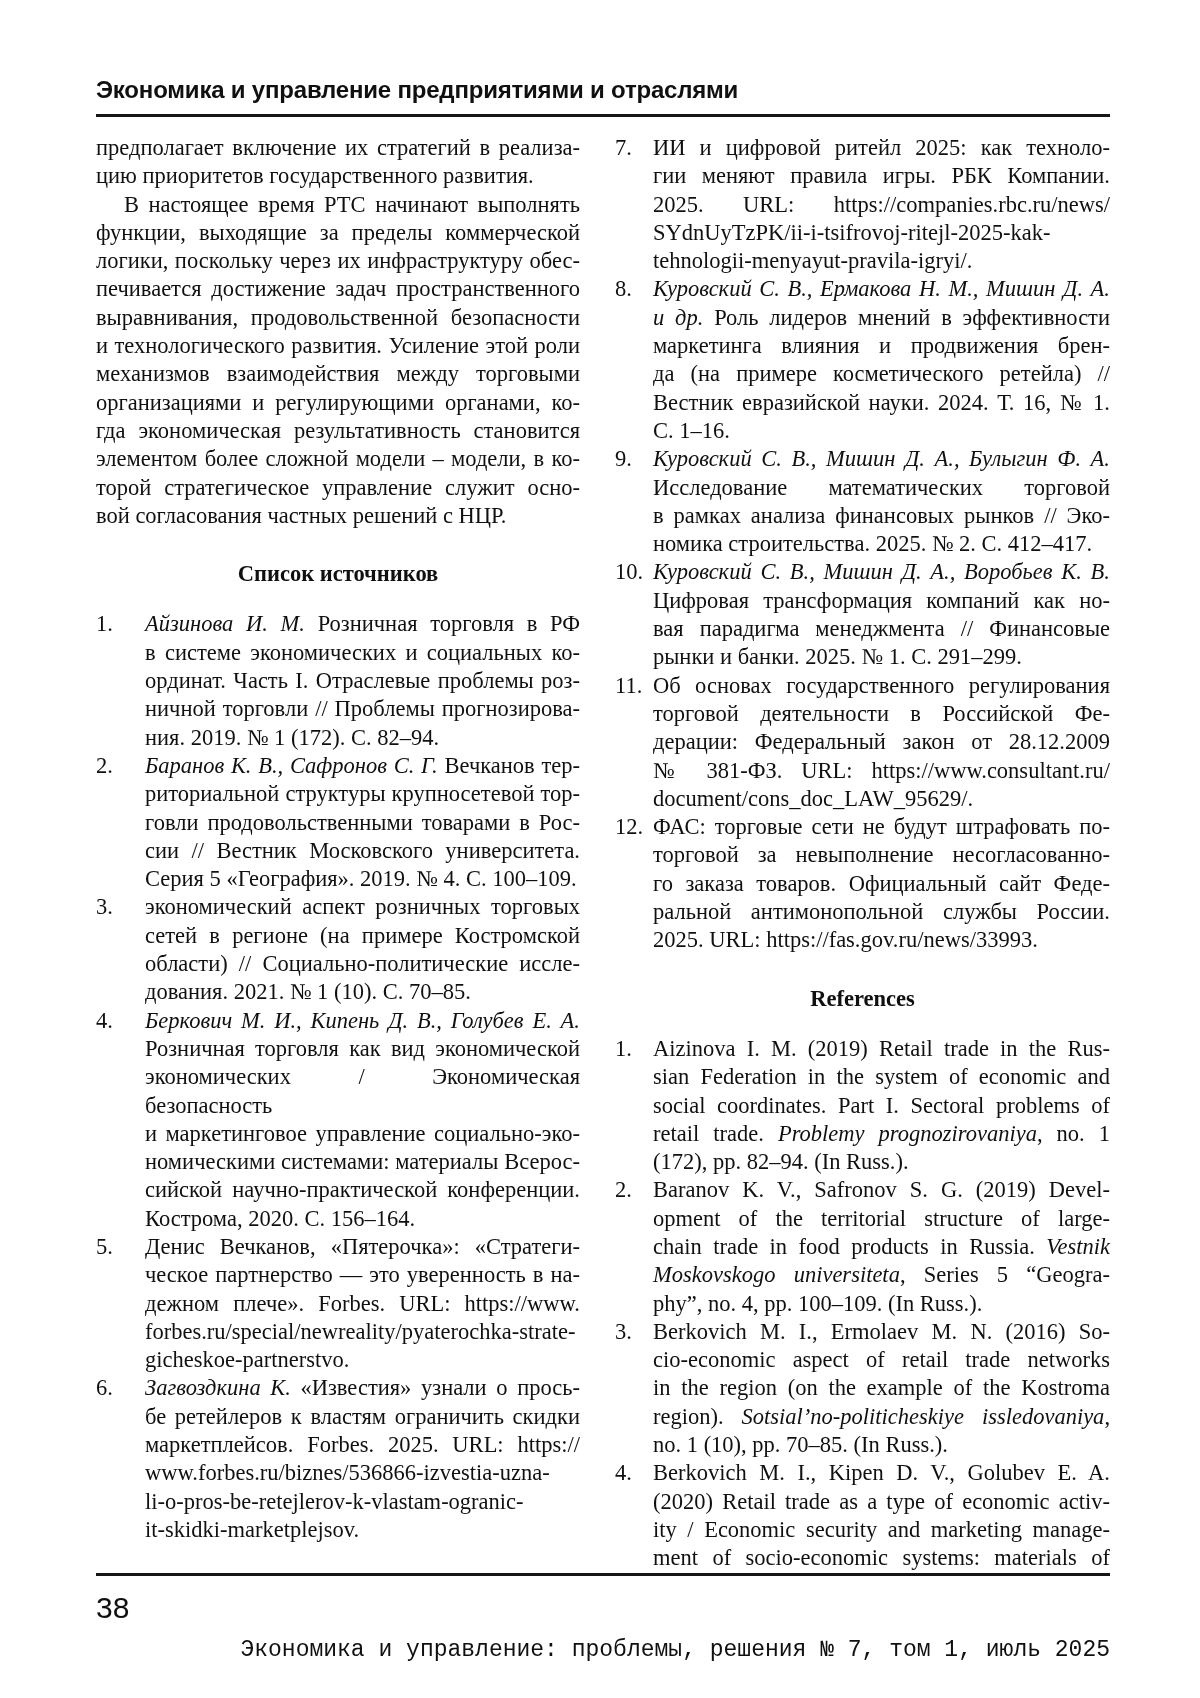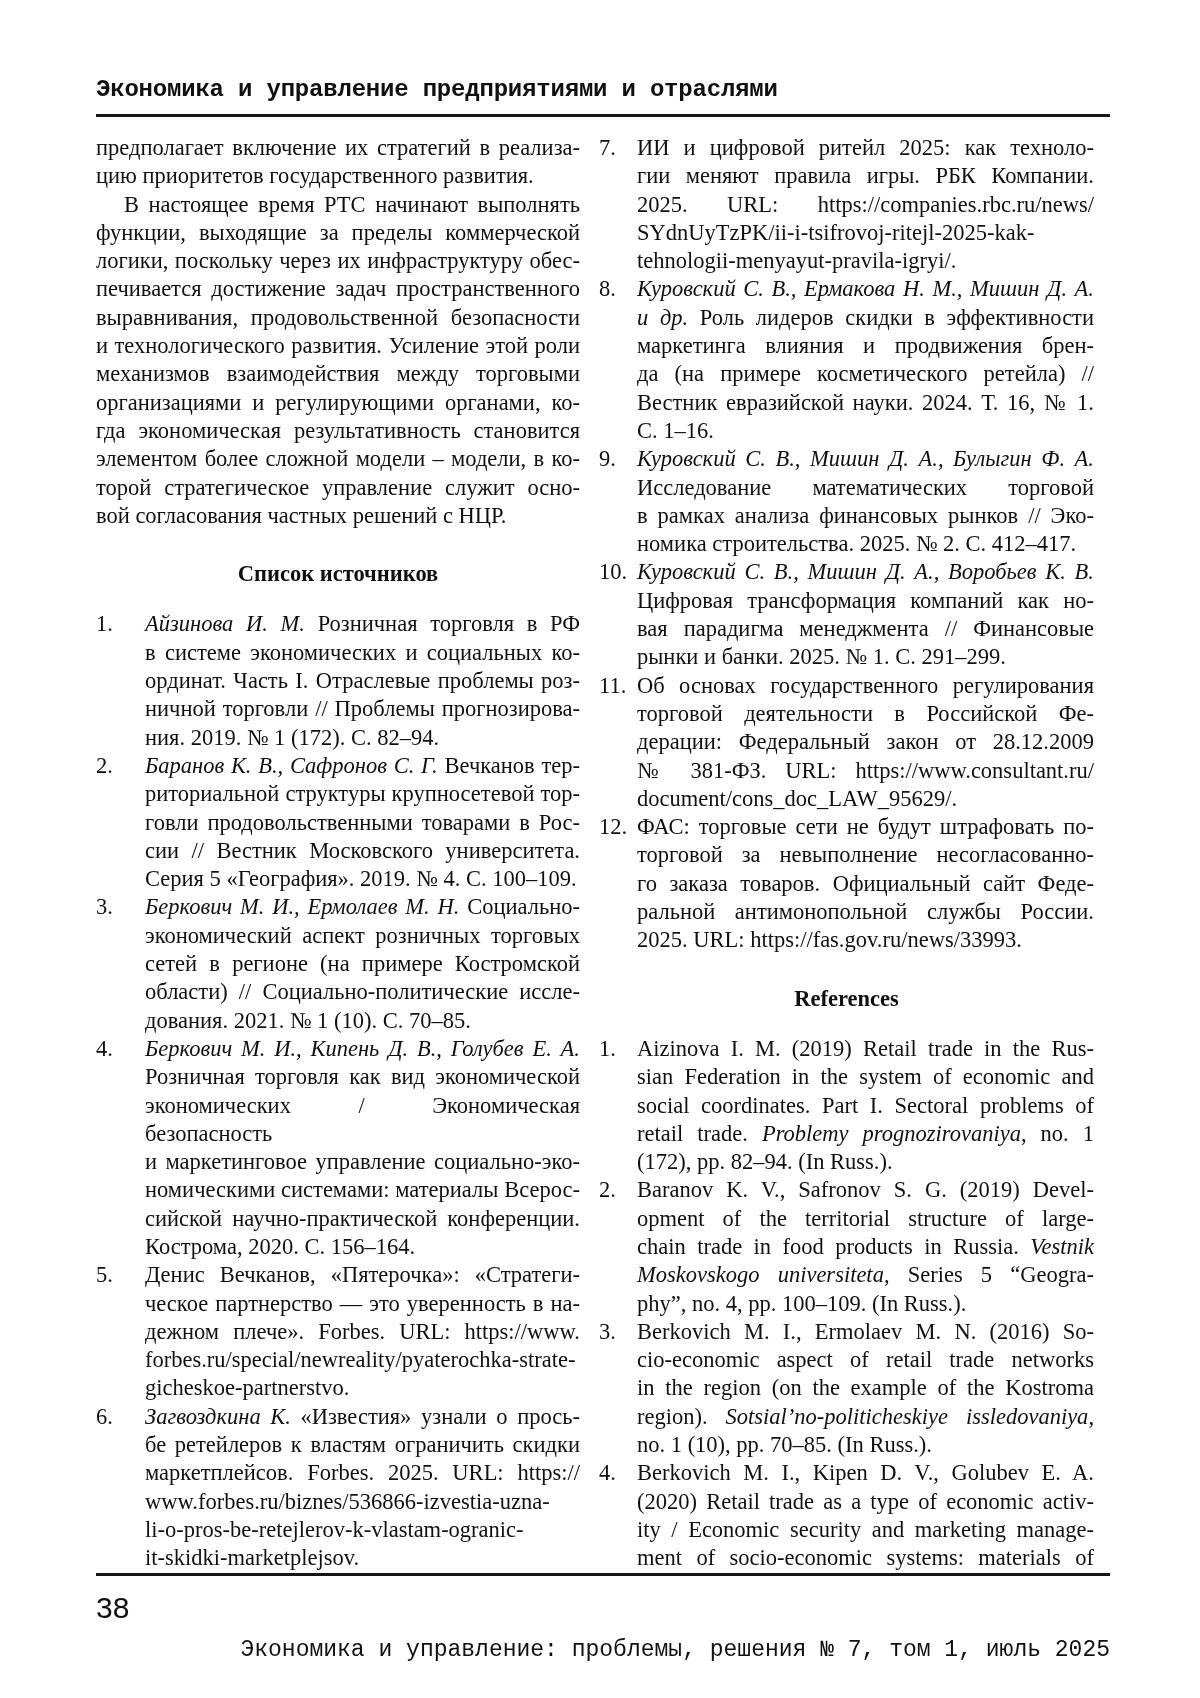--- a/index.html
+++ b/index.html
@@ -9,42 +9,42 @@
     height: 1698px;
     background: #ffffff;
     color: #101010;
     font-family: "Liberation Serif", "DejaVu Serif", serif;
     overflow: hidden;
   }
   .header-title {
     position: absolute;
     left: 96px;
     top: 76px;
-    font-family: Liberation Mono, monospace;
+    font-family: Liberation Sans, sans-serif;
     font-weight: 700;
     font-size: 24px;
     letter-spacing: -0.2px;
     white-space: nowrap;
   }
   .header-rule, .footer-rule {
     position: absolute;
     left: 96px;
     width: 1014px;
     height: 3px;
     background: #161616;
   }
   .header-rule { top: 114px; }
   .footer-rule { top: 1573px; }
   .body-wrap {
     position: absolute;
     left: 96px;
     top: 134px;
     width: 1014px;
     display: flex;
-    gap: 19px;
+    gap: 35px;
     font-size: 22.5px;
     line-height: 28.3px;
   }
   .col-left  { width: 484px; flex: 0 0 484px; }
   .col-right { width: 495px; flex: 0 0 495px; }
   .line {
     text-align: justify;
     text-align-last: justify;
     min-height: 28.3px;
   }
@@ -124,21 +124,20 @@
               <div class="line"><span class="it">Баранов К. В., Сафронов С. Г.</span><span> Вечканов тер-</span></div>
               <div class="line"><span>риториальной структуры крупносетевой тор-</span></div>
               <div class="line"><span>говли продовольственными товарами в Рос-</span></div>
               <div class="line"><span>сии // Вестник Московского университета.</span></div>
               <div class="line last"><span>Серия 5 «География». 2019. № 4. С. 100–109.</span></div>
             </div>
           </div>
           <div class="item">
             <span class="num">3.</span>
             <div class="content">
-              <div class="line"><span class="it">Беркович М. И., Ермолаев М. Н.</span><span> Социально-</span></div>
               <div class="line"><span>экономический аспект розничных торговых</span></div>
               <div class="line"><span>сетей в регионе (на примере Костромской</span></div>
               <div class="line"><span>области) // Социально-политические иссле-</span></div>
               <div class="line last"><span>дования. 2021. № 1 (10). С. 70–85.</span></div>
             </div>
           </div>
           <div class="item">
             <span class="num">4.</span>
             <div class="content">
               <div class="line"><span class="it">Беркович М. И., Кипень Д. В., Голубев Е. А.</span></div>
@@ -182,21 +181,21 @@
               <div class="line"><span>гии меняют правила игры. РБК Компании.</span></div>
               <div class="line"><span>2025. URL: https://companies.rbc.ru/news/</span></div>
               <div class="line"><span>SYdnUyTzPK/ii-i-tsifrovoj-ritejl-2025-kak-</span></div>
               <div class="line last"><span>tehnologii-menyayut-pravila-igryi/.</span></div>
             </div>
           </div>
           <div class="item">
             <span class="num">8.</span>
             <div class="content">
               <div class="line"><span class="it">Куровский С. В., Ермакова Н. М., Мишин Д. А.</span></div>
-              <div class="line"><span class="it">и др.</span><span> Роль лидеров скидки в эффективности</span></div>
+              <div class="line"><span class="it">и др.</span><span> Роль лидеров мнений в эффективности</span></div>
               <div class="line"><span>маркетинга влияния и продвижения брен-</span></div>
               <div class="line"><span>да (на примере косметического ретейла) //</span></div>
               <div class="line"><span>Вестник евразийской науки. 2024. Т. 16, № 1.</span></div>
               <div class="line last"><span>С. 1–16.</span></div>
             </div>
           </div>
           <div class="item">
             <span class="num">9.</span>
             <div class="content">
               <div class="line"><span class="it">Куровский С. В., Мишин Д. А., Булыгин Ф. А.</span></div>

